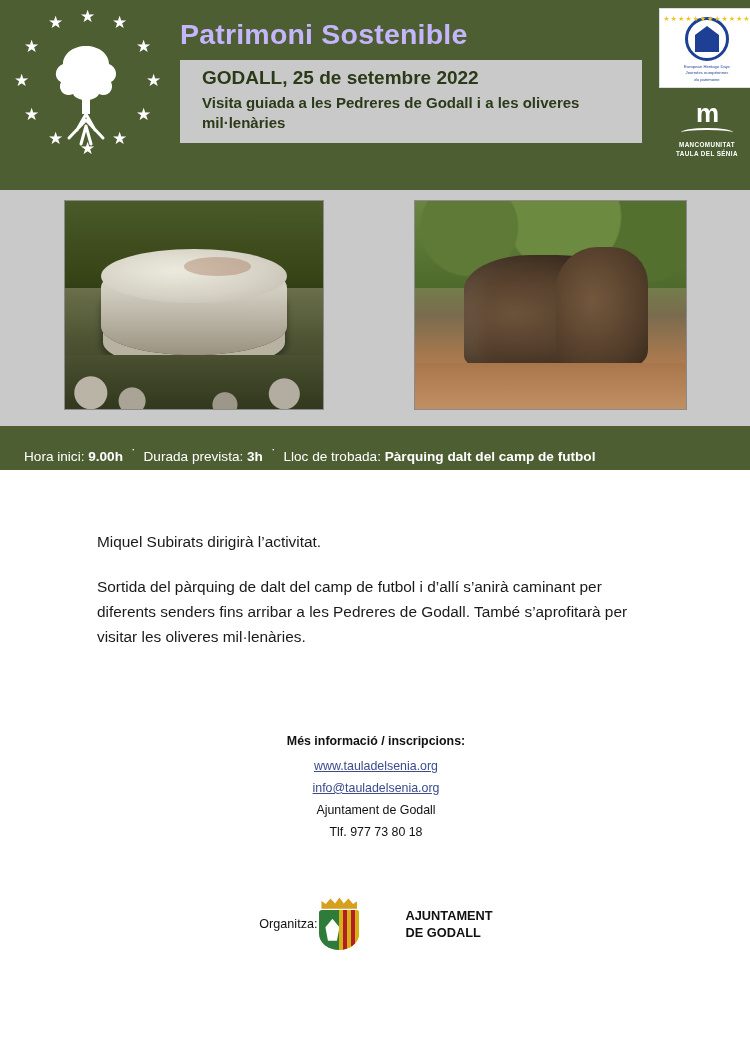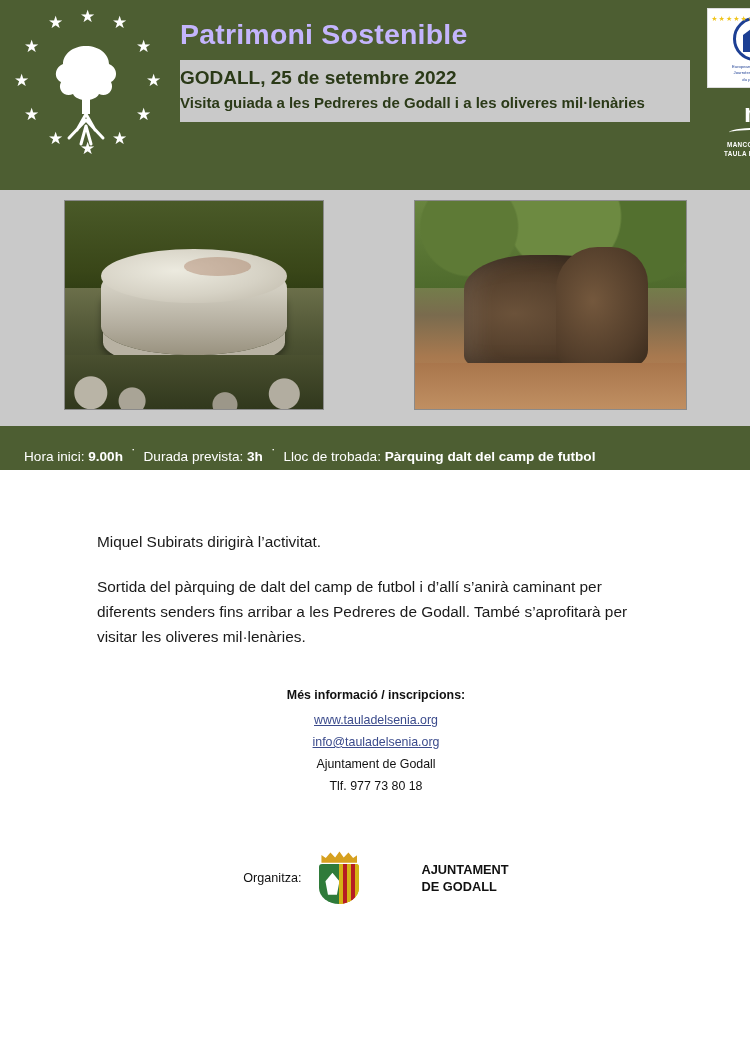--- a/index.html
+++ b/index.html
@@ -63,22 +63,22 @@
   .title-sub {
     color: #ffffff;
     font-size: 16.5px;
     font-weight: bold;
     margin: 0 0 9px 10px;
     letter-spacing: 0.1px;
   }
   .gray-band {
     background: #c9c9c9;
     margin-left: 10px;
-    padding: 7px 10px 9px 0;
-    width: 510px;
+    padding: 7px 10px 9px 22px;
+    width: 462px;
     box-sizing: border-box;
   }
   .band-line1 {
     font-size: 19px;
     font-weight: bold;
     color: #2b3a18;
     margin-bottom: 4px;
   }
   .band-line2 {
     font-size: 15px;
@@ -290,21 +290,21 @@
   }
   .para {
     font-size: 15.4px;
     line-height: 1.62;
     color: #1a1a1a;
     margin: 0 0 20px 0;
   }
 
   
   .more-info {
-    margin-top: 38px;
+    margin-top: 84px;
     text-align: center;
   }
   .more-info-title {
     font-size: 12.4px;
     font-weight: bold;
     color: #111111;
     margin-bottom: 11px;
   }
   .more-link {
     display: block;
@@ -319,21 +319,20 @@
     color: #111111;
     margin-bottom: 8px;
   }
 
   
   .organizer {
     margin-top: 58px;
     display: flex;
     align-items: center;
     justify-content: center;
-    gap: 16px;
   }
   .organizer-label {
     font-size: 12.6px;
     color: #111111;
   }
   .crest {
     width: 44px;
     height: 54px;
     position: relative;
   }

